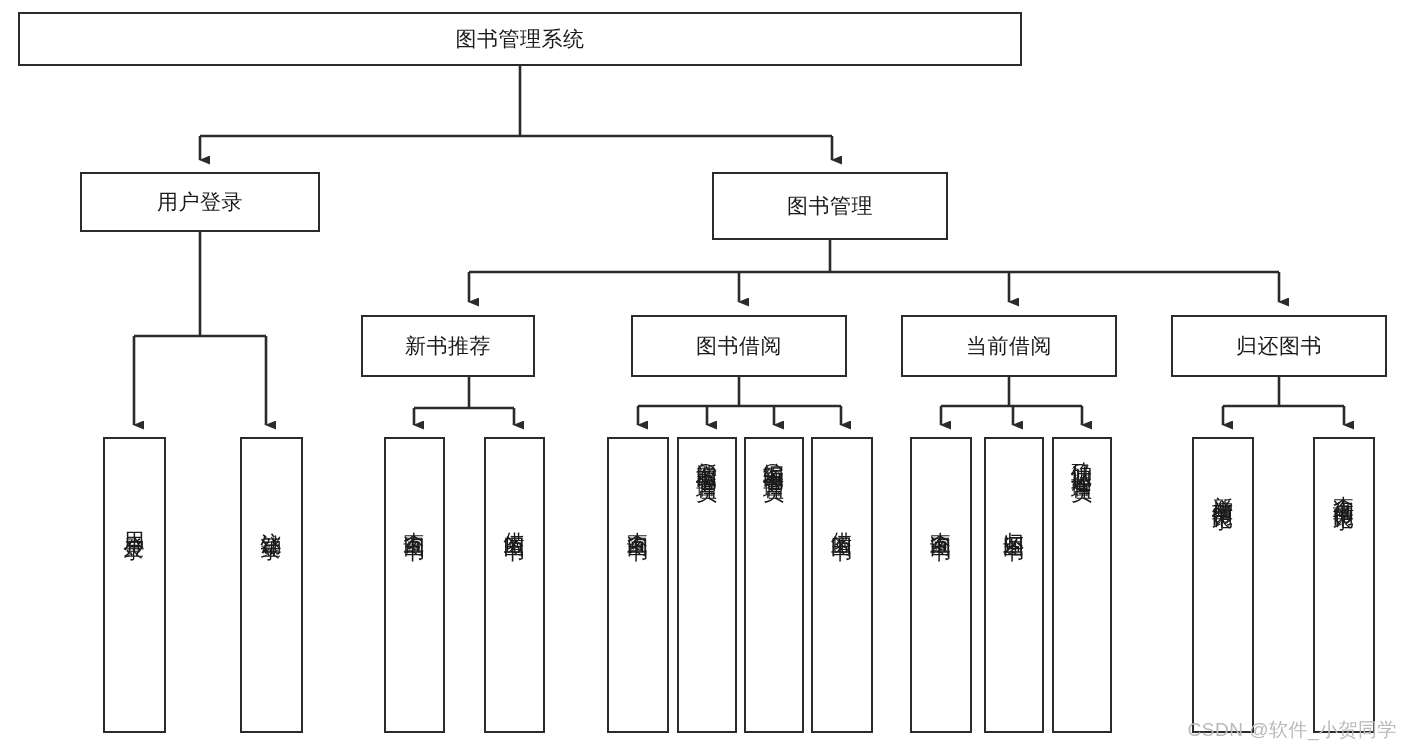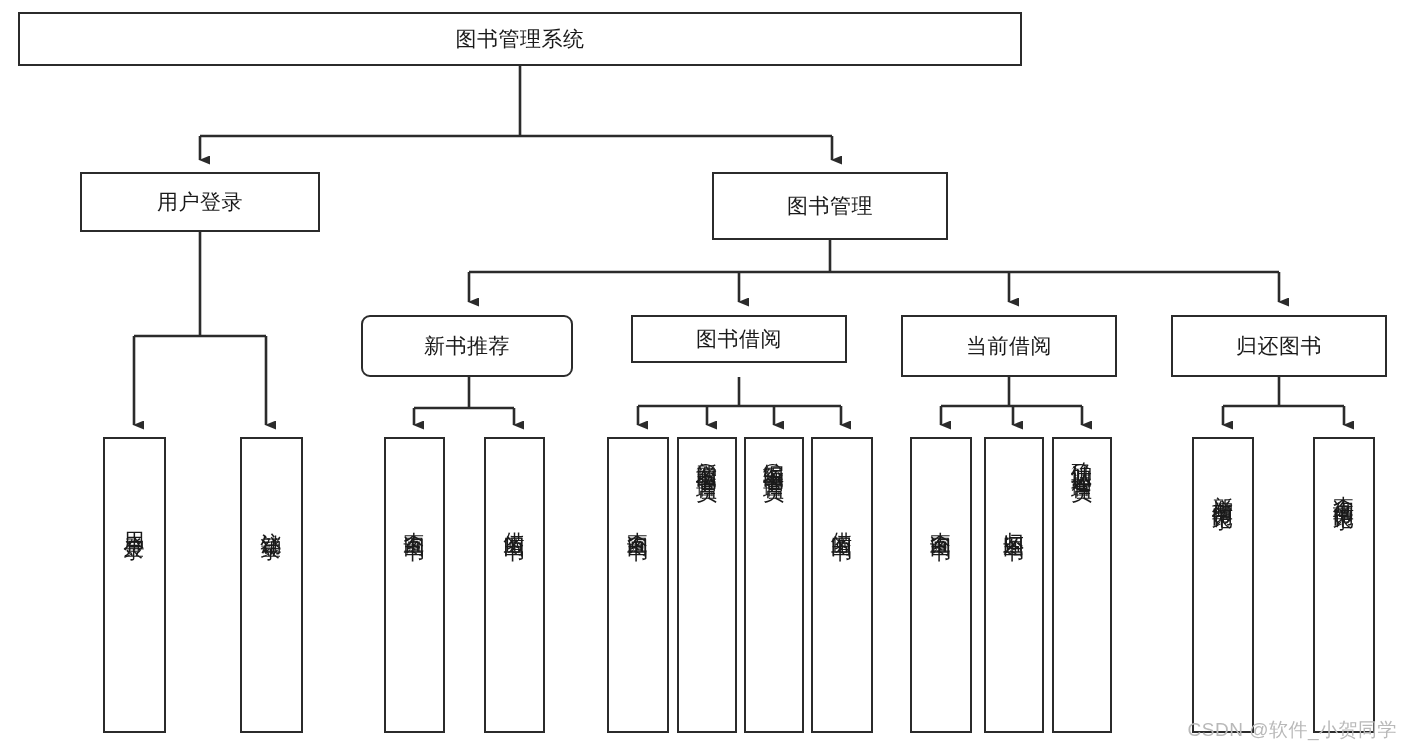--- a/index.html
+++ b/index.html
@@ -133,25 +133,25 @@
   </div>
 
   <div class="node horiz" style="left:80px; top:172px; width:240px; height:60px;">
     <span class="node-label">用户登录</span>
   </div>
 
   <div class="node horiz" style="left:712px; top:172px; width:236px; height:68px;">
     <span class="node-label">图书管理</span>
   </div>
 
-  <div class="node horiz" style="left:361px; top:315px; width:212px; height:62px;border-radius:9px;">
+  <div class="node horiz" style="left:361px; top:315px; width:174px; height:62px;">
     <span class="node-label">新书推荐</span>
   </div>
 
-  <div class="node horiz" style="left:631px; top:315px; width:216px; height:48px;">
+  <div class="node horiz" style="left:631px; top:315px; width:216px; height:62px;">
     <span class="node-label">图书借阅</span>
   </div>
 
   <div class="node horiz" style="left:901px; top:315px; width:216px; height:62px;">
     <span class="node-label">当前借阅</span>
   </div>
 
   <div class="node horiz" style="left:1171px; top:315px; width:216px; height:62px;">
     <span class="node-label">归还图书</span>
   </div>

